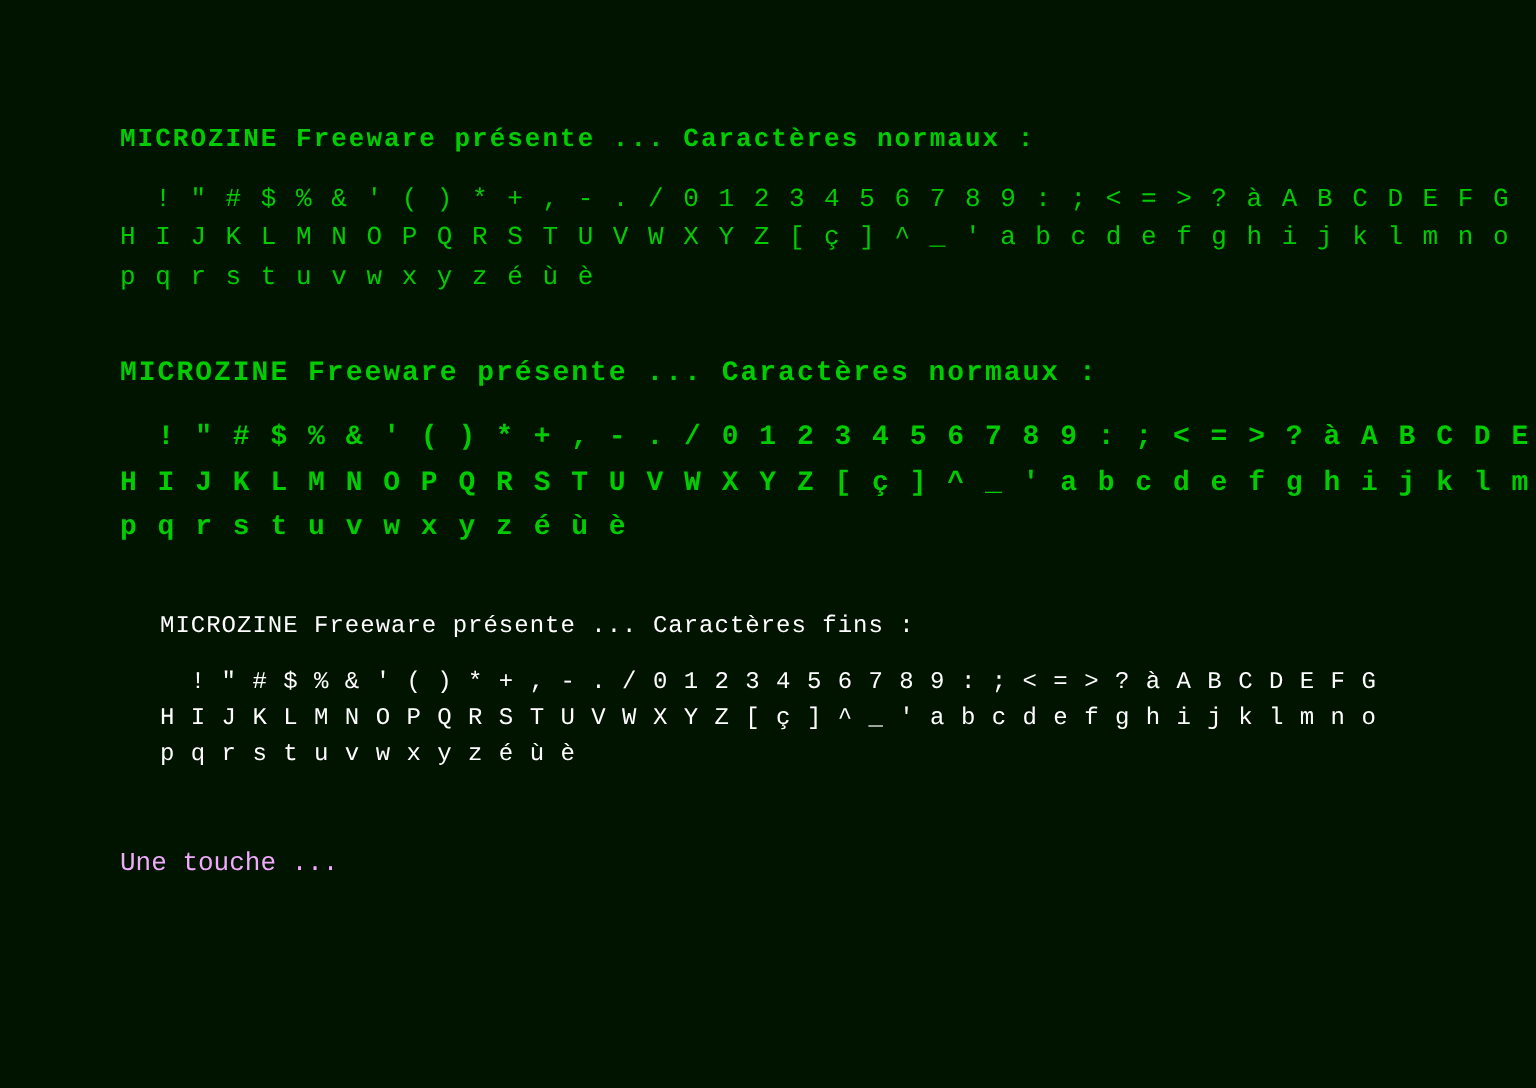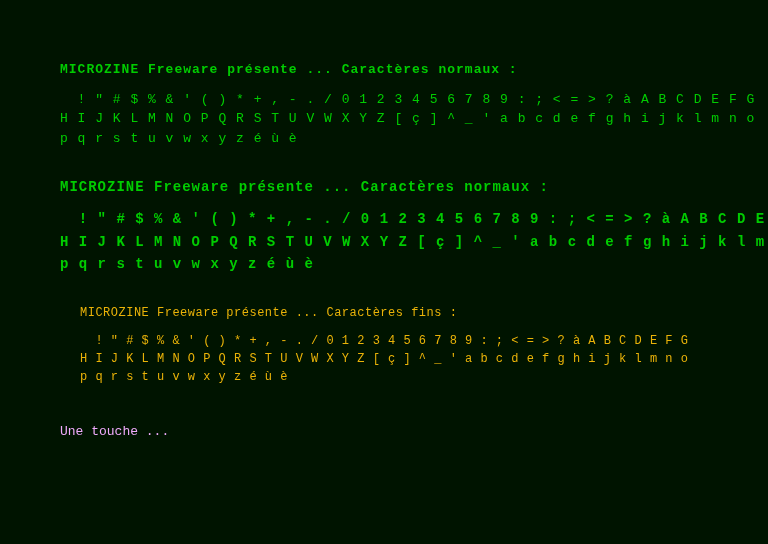--- a/index.html
+++ b/index.html
@@ -53,21 +53,21 @@
       line-height: 1.6;
       color: #00cc00;
       font-family: 'Courier New', Courier, monospace;
       font-weight: bold;
       letter-spacing: 1px;
     }
 
     .chars-thin {
       font-size: 12px;
       line-height: 1.5;
-      color: #eab308;
+      color: #ffffff;
       font-family: 'Courier New', Courier, monospace;
       font-weight: normal;
       letter-spacing: 0.5px;
       padding-left: 20px;
     }
 
     .prompt {
       margin-top: 10px;
       font-size: 13px;
       color: #f0abfc;

